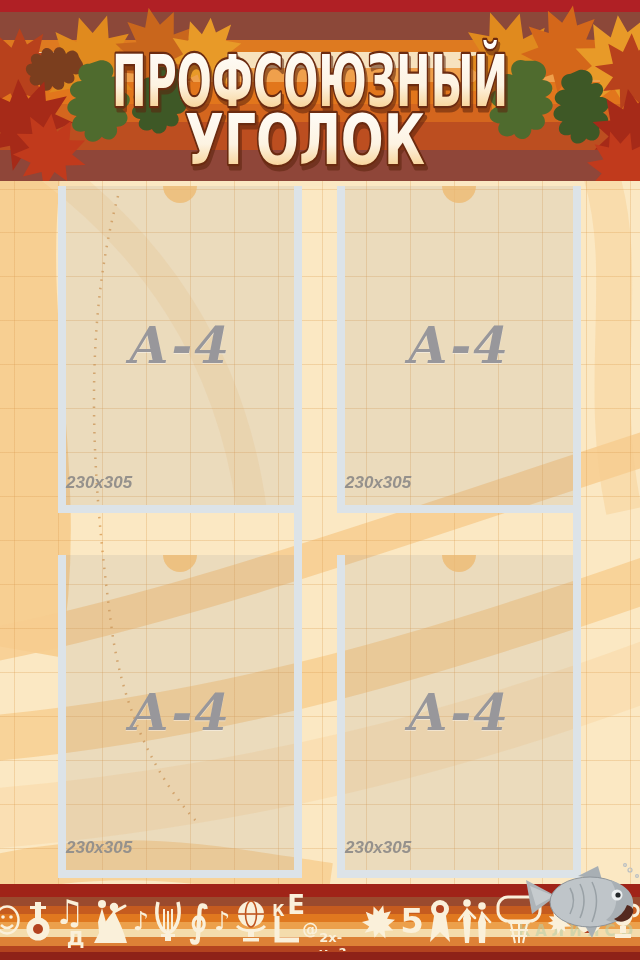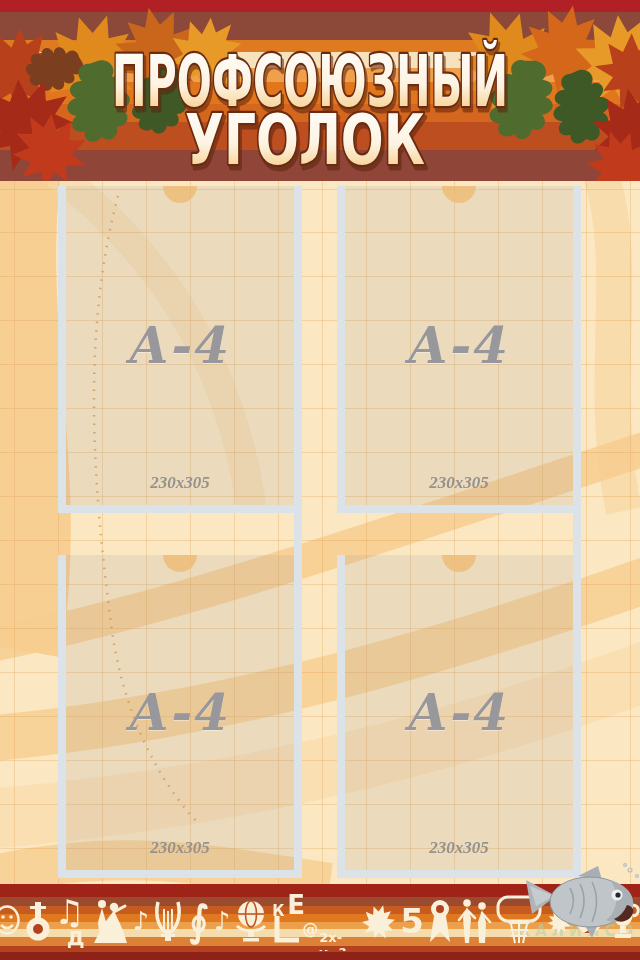--- a/index.html
+++ b/index.html
@@ -52,22 +52,22 @@
     position:absolute;top:0;left:50%;transform:translateX(-50%);
     width:34px;height:17px;border-radius:0 0 17px 17px;
     background:rgba(238,184,110,0.75);
   }
   .pocket .format{
     font-family:"DejaVu Serif","Liberation Serif",serif;
     font-style:italic;font-weight:bold;font-size:50px;color:#98979B;
     letter-spacing:2px;text-shadow:0 1px 0 rgba(255,255,255,.4);
   }
   .pocket .size{
-    position:absolute;bottom:12px;left:0;right:0;text-align:center;
-    font-family:Liberation Serif, serif;
+    position:absolute;bottom:12px;left:0;right:0;
+    font-family:Liberation Sans, sans-serif;
     font-style:italic;font-weight:bold;font-size:17px;color:#95918C;
   }
   .stub{position:absolute;width:8px;height:43px;background:#DCE3E8;top:332px;}
   .stub.s1{left:294px;} .stub.s2{left:573px;}
   
   .bottom-band{
     position:absolute;left:0;top:884px;width:640px;height:76px;
     background:linear-gradient(180deg,
       #A02318 0 13px,
       #9A4A2E 13px 22px,

